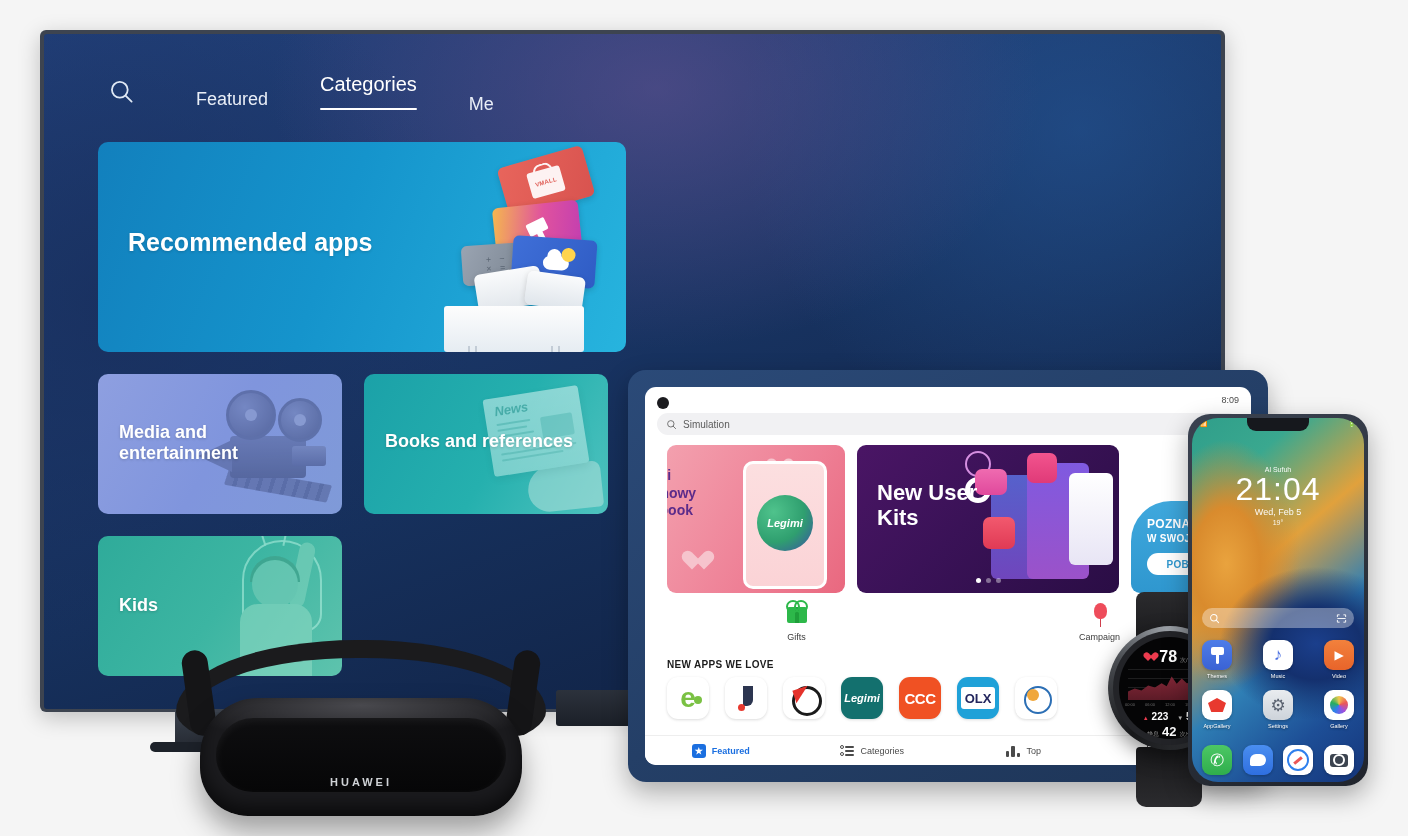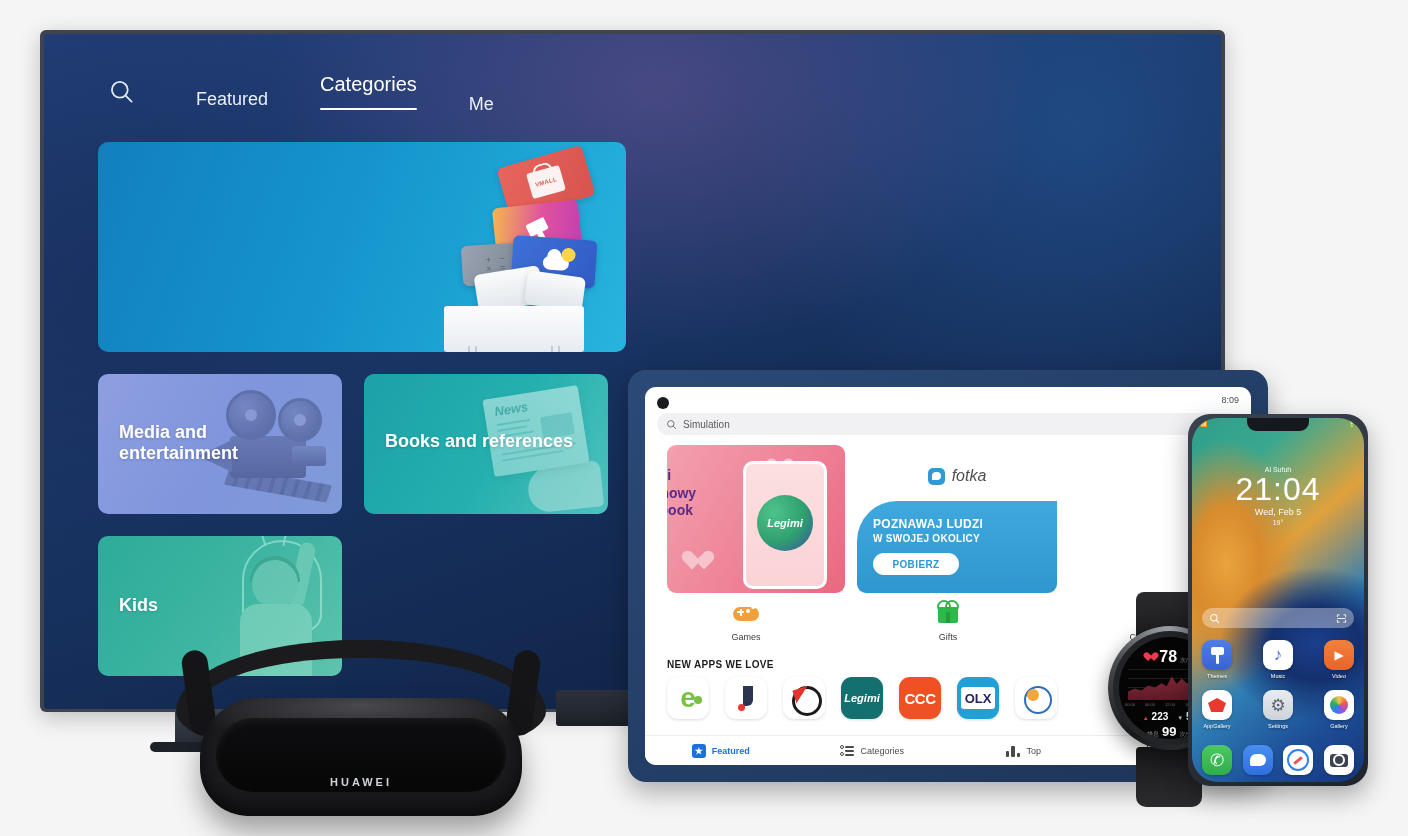--- a/index.html
+++ b/index.html
@@ -466,20 +466,21 @@
           <div class="tv-tab lower">Me</div>
         </div>
       </div>
 
       <div class="tv-grid">
 
         <div class="row-top">
 
 
           <div class="card card-rec">
+            <div class="card-title">Recommended apps</div>
             <div class="art">
               <div class="stack">
                 <div class="sc sc1">
                     <div class="vmall">
                       <span>VMALL</span>
                     </div>
                   </div>
                 <div class="sc sc2">
                     <div class="brush"></div>
                   </div>
@@ -587,43 +588,54 @@
           <div class="heart" style="left:104px; top:14px;"></div>
           <div class="heart" style="left:122px; top:40px; transform:scale(1.3);"></div>
           <div class="heart" style="left:22px; top:108px; transform:scale(1.2);"></div>
           <div class="lg-phone">
             <div class="lg-globe">
                 <b>Legimi</b>
               </div>
           </div>
         </div>
 
+        <div class="tb-ban ban-nuk">
+          <div class="nk-art">
+            <div class="nk-ring"></div>
+            <div class="nk-c nk-c1"></div>
+            <div class="nk-c nk-c2"></div>
+            <div class="nk-c nk-c3"></div>
+            <div class="nk-ic nk-mail"></div>
+            <div class="nk-ic nk-heart"></div>
+            <div class="nk-ic nk-music"></div>
+            <div class="nk-gear"></div>
+          </div>
+          <div class="nk-txt" style="white-space:pre-line">New User
+Kits</div>
+          <div class="nk-dots">
+              <i class="on"></i>
+              <i></i>
+              <i></i>
+            </div>
+        </div>
 
         <div class="tb-ban ban-fotka">
           <div class="fk-head">
             <div class="fk-badge"></div>
             <div class="fk-name">fotka</div>
           </div>
           <div class="fk-panel">
             <div class="fk-l1">POZNAWAJ LUDZI</div>
             <div class="fk-l2">W SWOJEJ OKOLICY</div>
             <div class="fk-btn">POBIERZ</div>
           </div>
         </div>
       </div>
 
       <div class="tb-quick">
-        <div class="qk">
-          <div class="qk-ico">
-            <div class="pad"></div>
-              <div class="padd"></div>
-              <div class="padd2"></div>
-          </div>
-          <div class="lbl">Games</div>
-        </div>
         <div class="qk">
           <div class="qk-ico">
             <div class="gift"></div>
               <div class="giftbow"></div>
           </div>
           <div class="lbl">Gifts</div>
         </div>
         <div class="qk">
           <div class="qk-ico">
               <div class="ball"></div>
@@ -721,21 +733,21 @@
           <span>12:00</span>
           <span>18:00</span>
           <span>24:00</span>
         </div>
         <div class="w-mm">
           <span><i class="w-up">▲</i> <b>223</b></span>
           <span><i class="w-dn">▼</i> <b>58</b></span>
         </div>
         <div class="w-rest">
           <span class="lb">静息</span>
-          <span class="vl">99</span>
+          <span class="vl">42</span>
           <span class="lb">次/分</span>
         </div>
       </div>
     </div>
   </div>
 
   <div class="phone">
     <div class="phone-screen">
       <div class="ph-notch"></div>
       <div class="ph-status">

